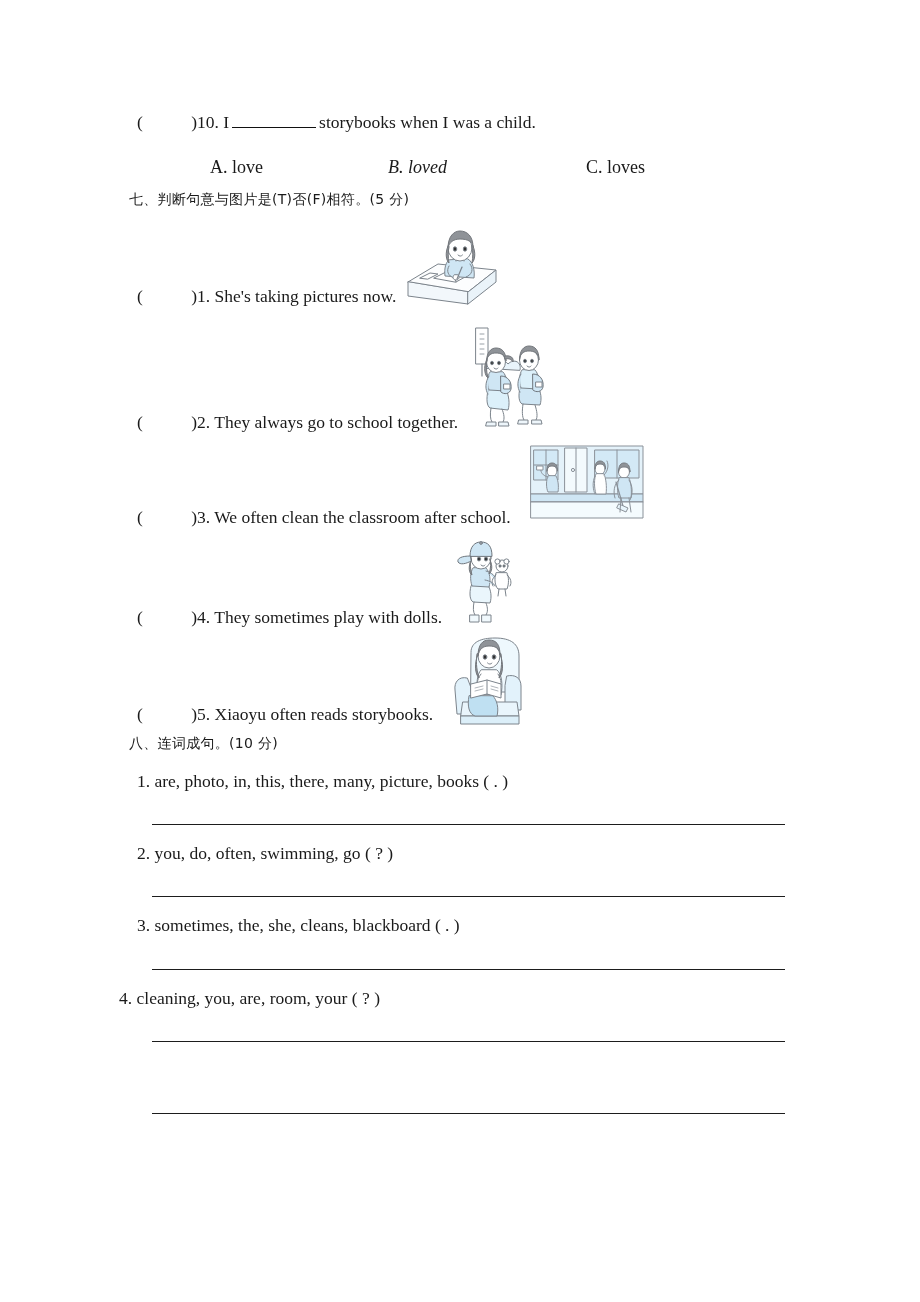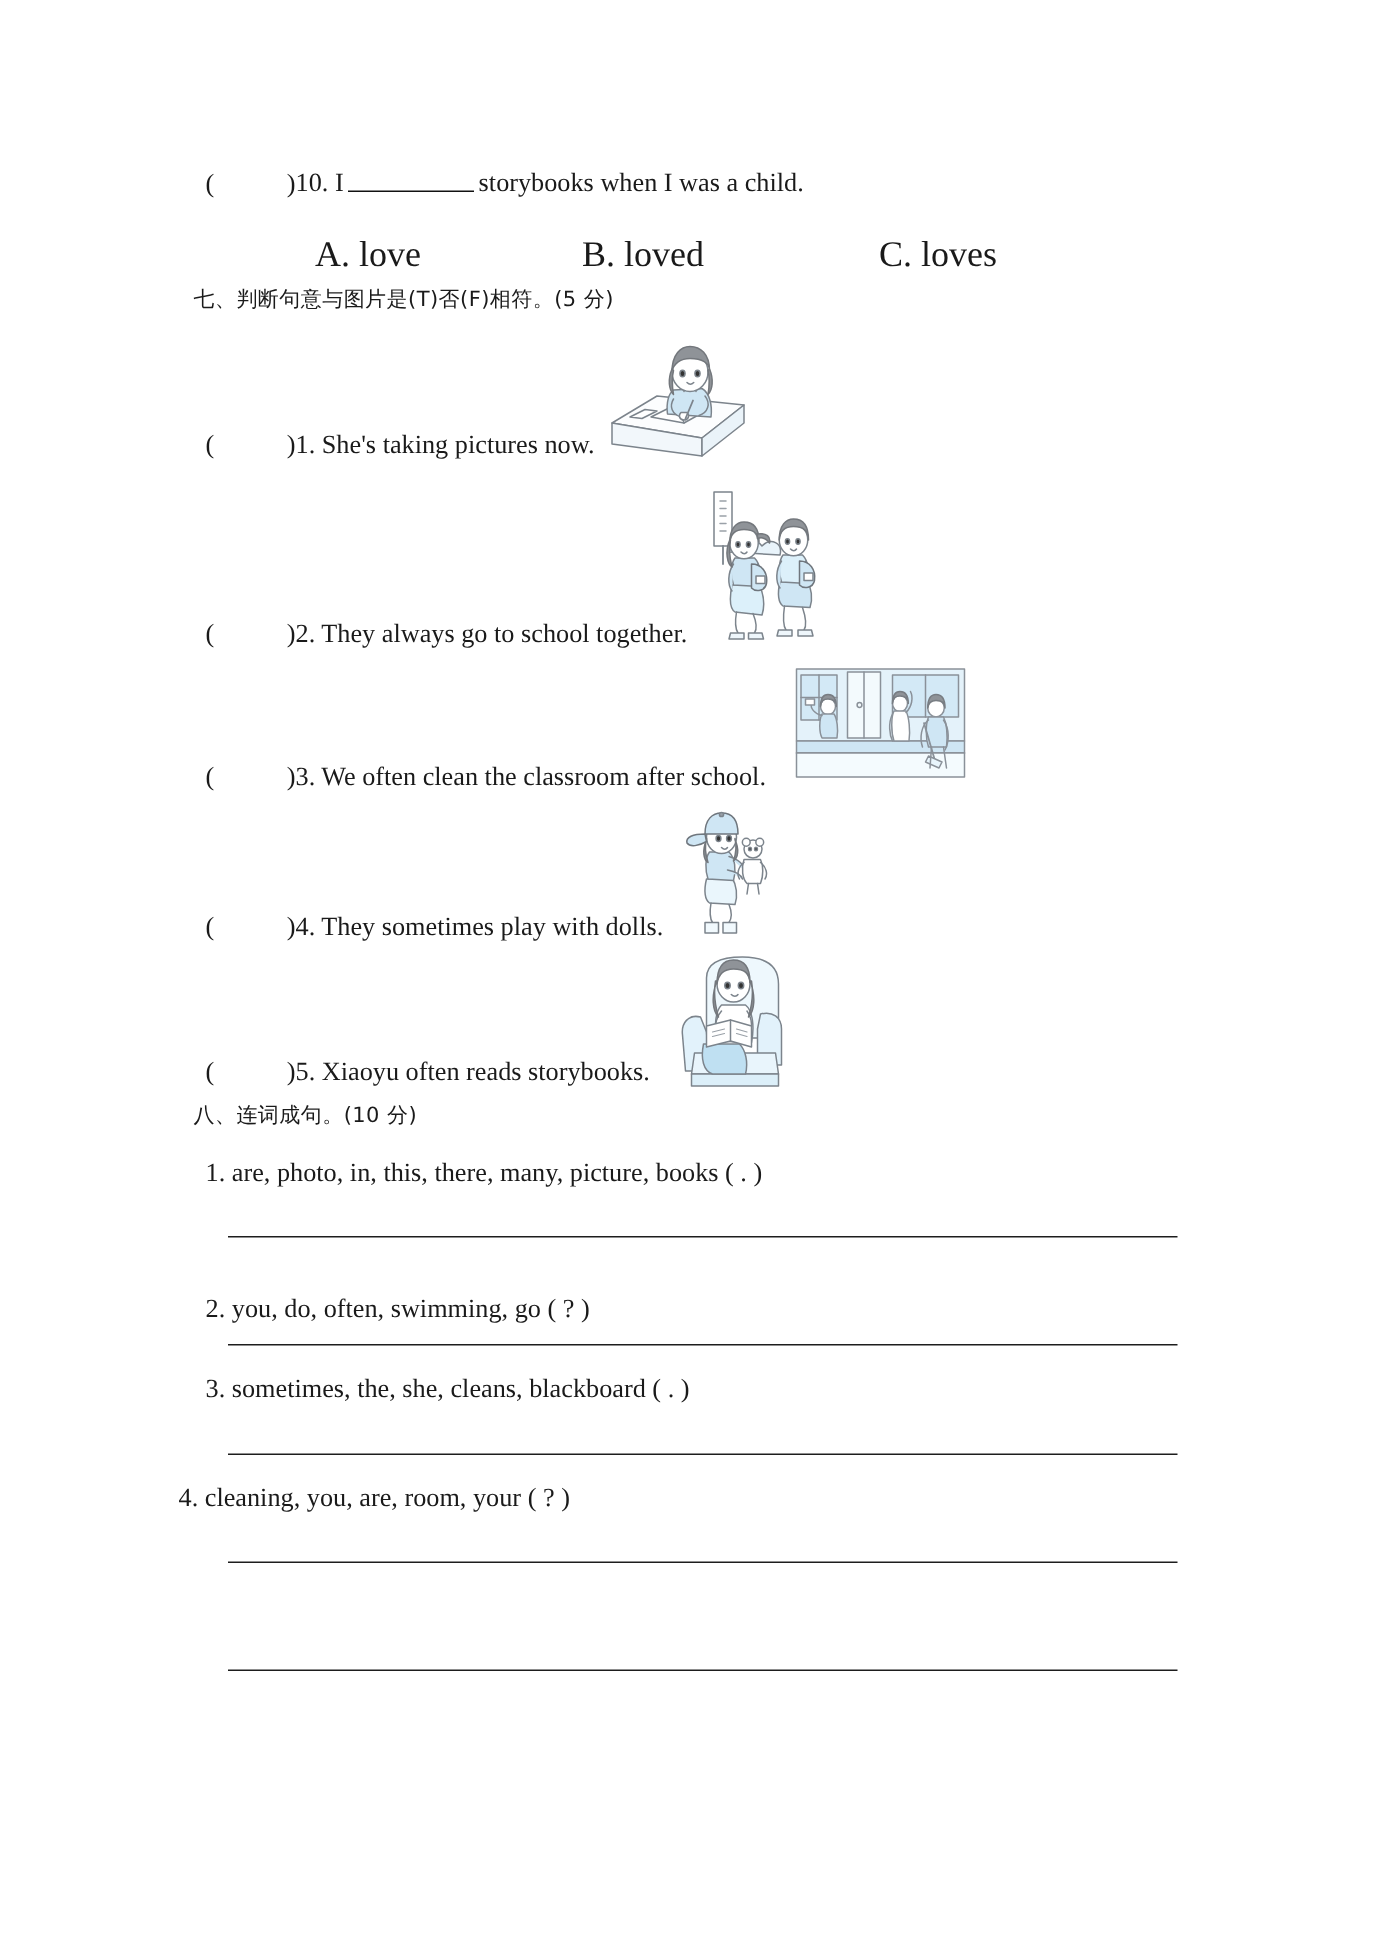--- a/index.html
+++ b/index.html
@@ -40,21 +40,21 @@
     display: inline-block;
     border-bottom: 1.4px solid #111;
     width: 84px;
     height: 0.95em;
     vertical-align: baseline;
     margin: 0 3px;
   }
 
   .opt {
     position: absolute;
-    font-size: 24px;
+    font-size: 18px;
     white-space: nowrap;
   }
 
   .cn-head {
     position: absolute;
     font-size: 14px;
     white-space: nowrap;
     font-family: "DejaVu Sans", "Liberation Sans", sans-serif;
     letter-spacing: .3px;
   }
@@ -78,21 +78,21 @@
 <body>
 
 <div class="page">
 
   <div class="row" style="left:137px; top:110px;">
     <span class="bracket"><span>(</span><span class="p-close">)</span></span><span>10.</span>
     <span>I</span><span class="blank-inline"></span><span>storybooks when I was a child.</span>
   </div>
 
   <div class="opt" style="left:210px; top:157px;">A. love</div>
-  <div class="opt" style="left:388px; top:157px;">B. loved</div>
+  <div class="opt" style="left:388px; top:157px;font-style:italic;">B. loved</div>
   <div class="opt" style="left:586px; top:157px;">C. loves</div>
 
   <div class="cn-head" style="left:129px; top:191px;">七、判断句意与图片是(T)否(F)相符。(5 分)</div>
 
   <div class="row" style="left:137px; top:288px;">
     <span class="bracket"><span>(</span><span class="p-close">)</span></span><span>1.</span>
     <span>She's taking pictures now.</span>
   </div>
 
   <div class="row" style="left:137px; top:414px;">
@@ -348,21 +348,21 @@
   </div>
 
   <div class="cn-head" style="left:129px; top:735px;">八、连词成句。(10 分)</div>
 
   <div class="row" style="left:137px; top:773px;">
     <span>1.</span>
     <span>are, photo, in, this, there, many, picture, books ( . )</span>
   </div>
   <div class="answer-line" style="top:824px;"></div>
 
-  <div class="row" style="left:137px; top:845px;margin-top:19px;">
+  <div class="row" style="left:137px; top:845px;">
     <span>2.</span>
     <span>you, do, often, swimming, go ( ? )</span>
   </div>
   <div class="answer-line" style="top:896px;"></div>
 
   <div class="row" style="left:137px; top:917px;text-align:right;">
     <span>3.</span>
     <span>sometimes, the, she, cleans, blackboard ( . )</span>
   </div>
   <div class="answer-line" style="top:969px;"></div>

